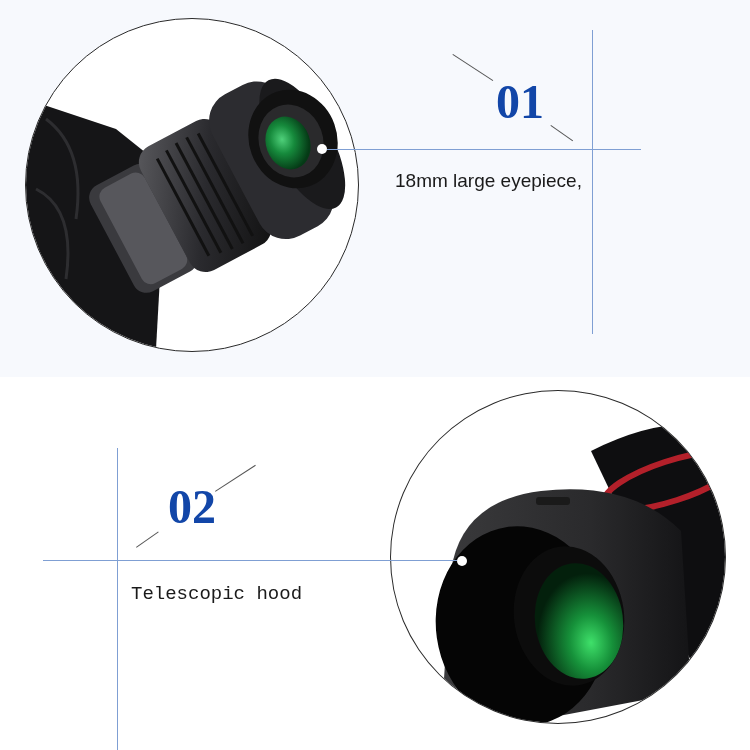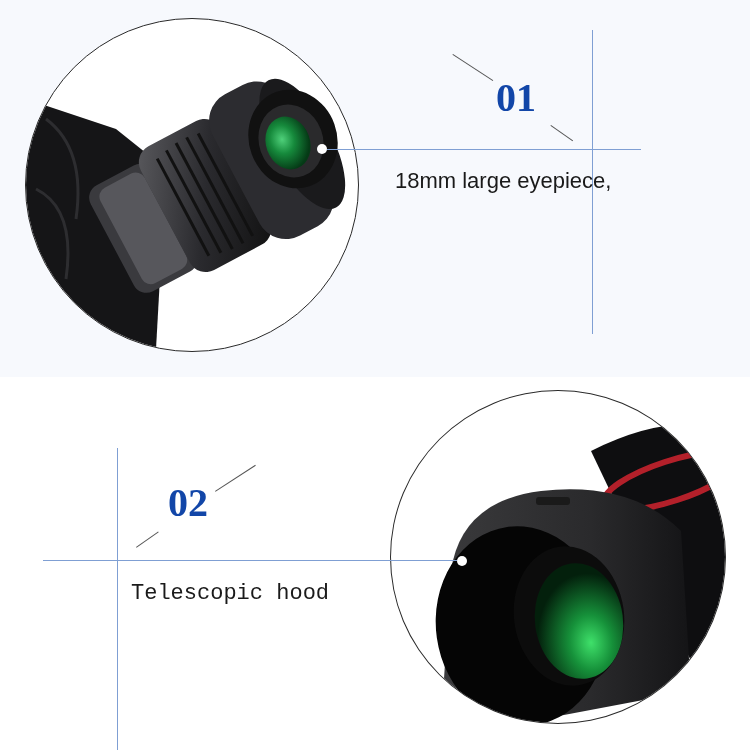--- a/index.html
+++ b/index.html
@@ -3,22 +3,22 @@
   <meta charset="utf-8">
   <style>
     html, body { margin: 0; padding: 0; }
     body { width: 750px; height: 750px; position: relative; overflow: hidden; background: #ffffff; font-family: "Liberation Sans", sans-serif; }
     .band-top { position: absolute; left: 0; top: 0; width: 750px; height: 377px; background: #f7f9fd; }
     .band-bottom { position: absolute; left: 0; top: 377px; width: 750px; height: 373px; background: #ffffff; }
     .circle { position: absolute; border-radius: 50%; overflow: hidden; border: 1.5px solid #2a2a2a; background: #ffffff; box-sizing: border-box; }
     .line { position: absolute; background: #7f9fd3; }
     .dash { position: absolute; height: 1px; background: #555; transform-origin: 0 0; }
     .dot { position: absolute; width: 10px; height: 10px; border-radius: 50%; background: #fff; }
-    .num { position: absolute; font-family: "Liberation Serif", serif; font-weight: bold; font-size: 40px; color: #1246a8; letter-spacing: 0px; line-height: 1; }
-    .desc { position: absolute; font-size: 22px; color: #1a1a1a; line-height: 24px; }
+    .num { position: absolute; font-family: "Liberation Serif", serif; font-weight: bold; font-size: 48px; color: #1246a8; letter-spacing: 0px; line-height: 1; }
+    .desc { position: absolute; font-size: 19px; color: #1a1a1a; line-height: 24px; }
     svg { display: block; }
   </style>
 </head>
 <body>
 
 <div class="band-top"></div>
 <div class="band-bottom"></div>
 
 <div class="circle" style="left:25px; top:18px; width:334px; height:334px;">
   <svg width="334" height="334" viewBox="0 0 334 334">

